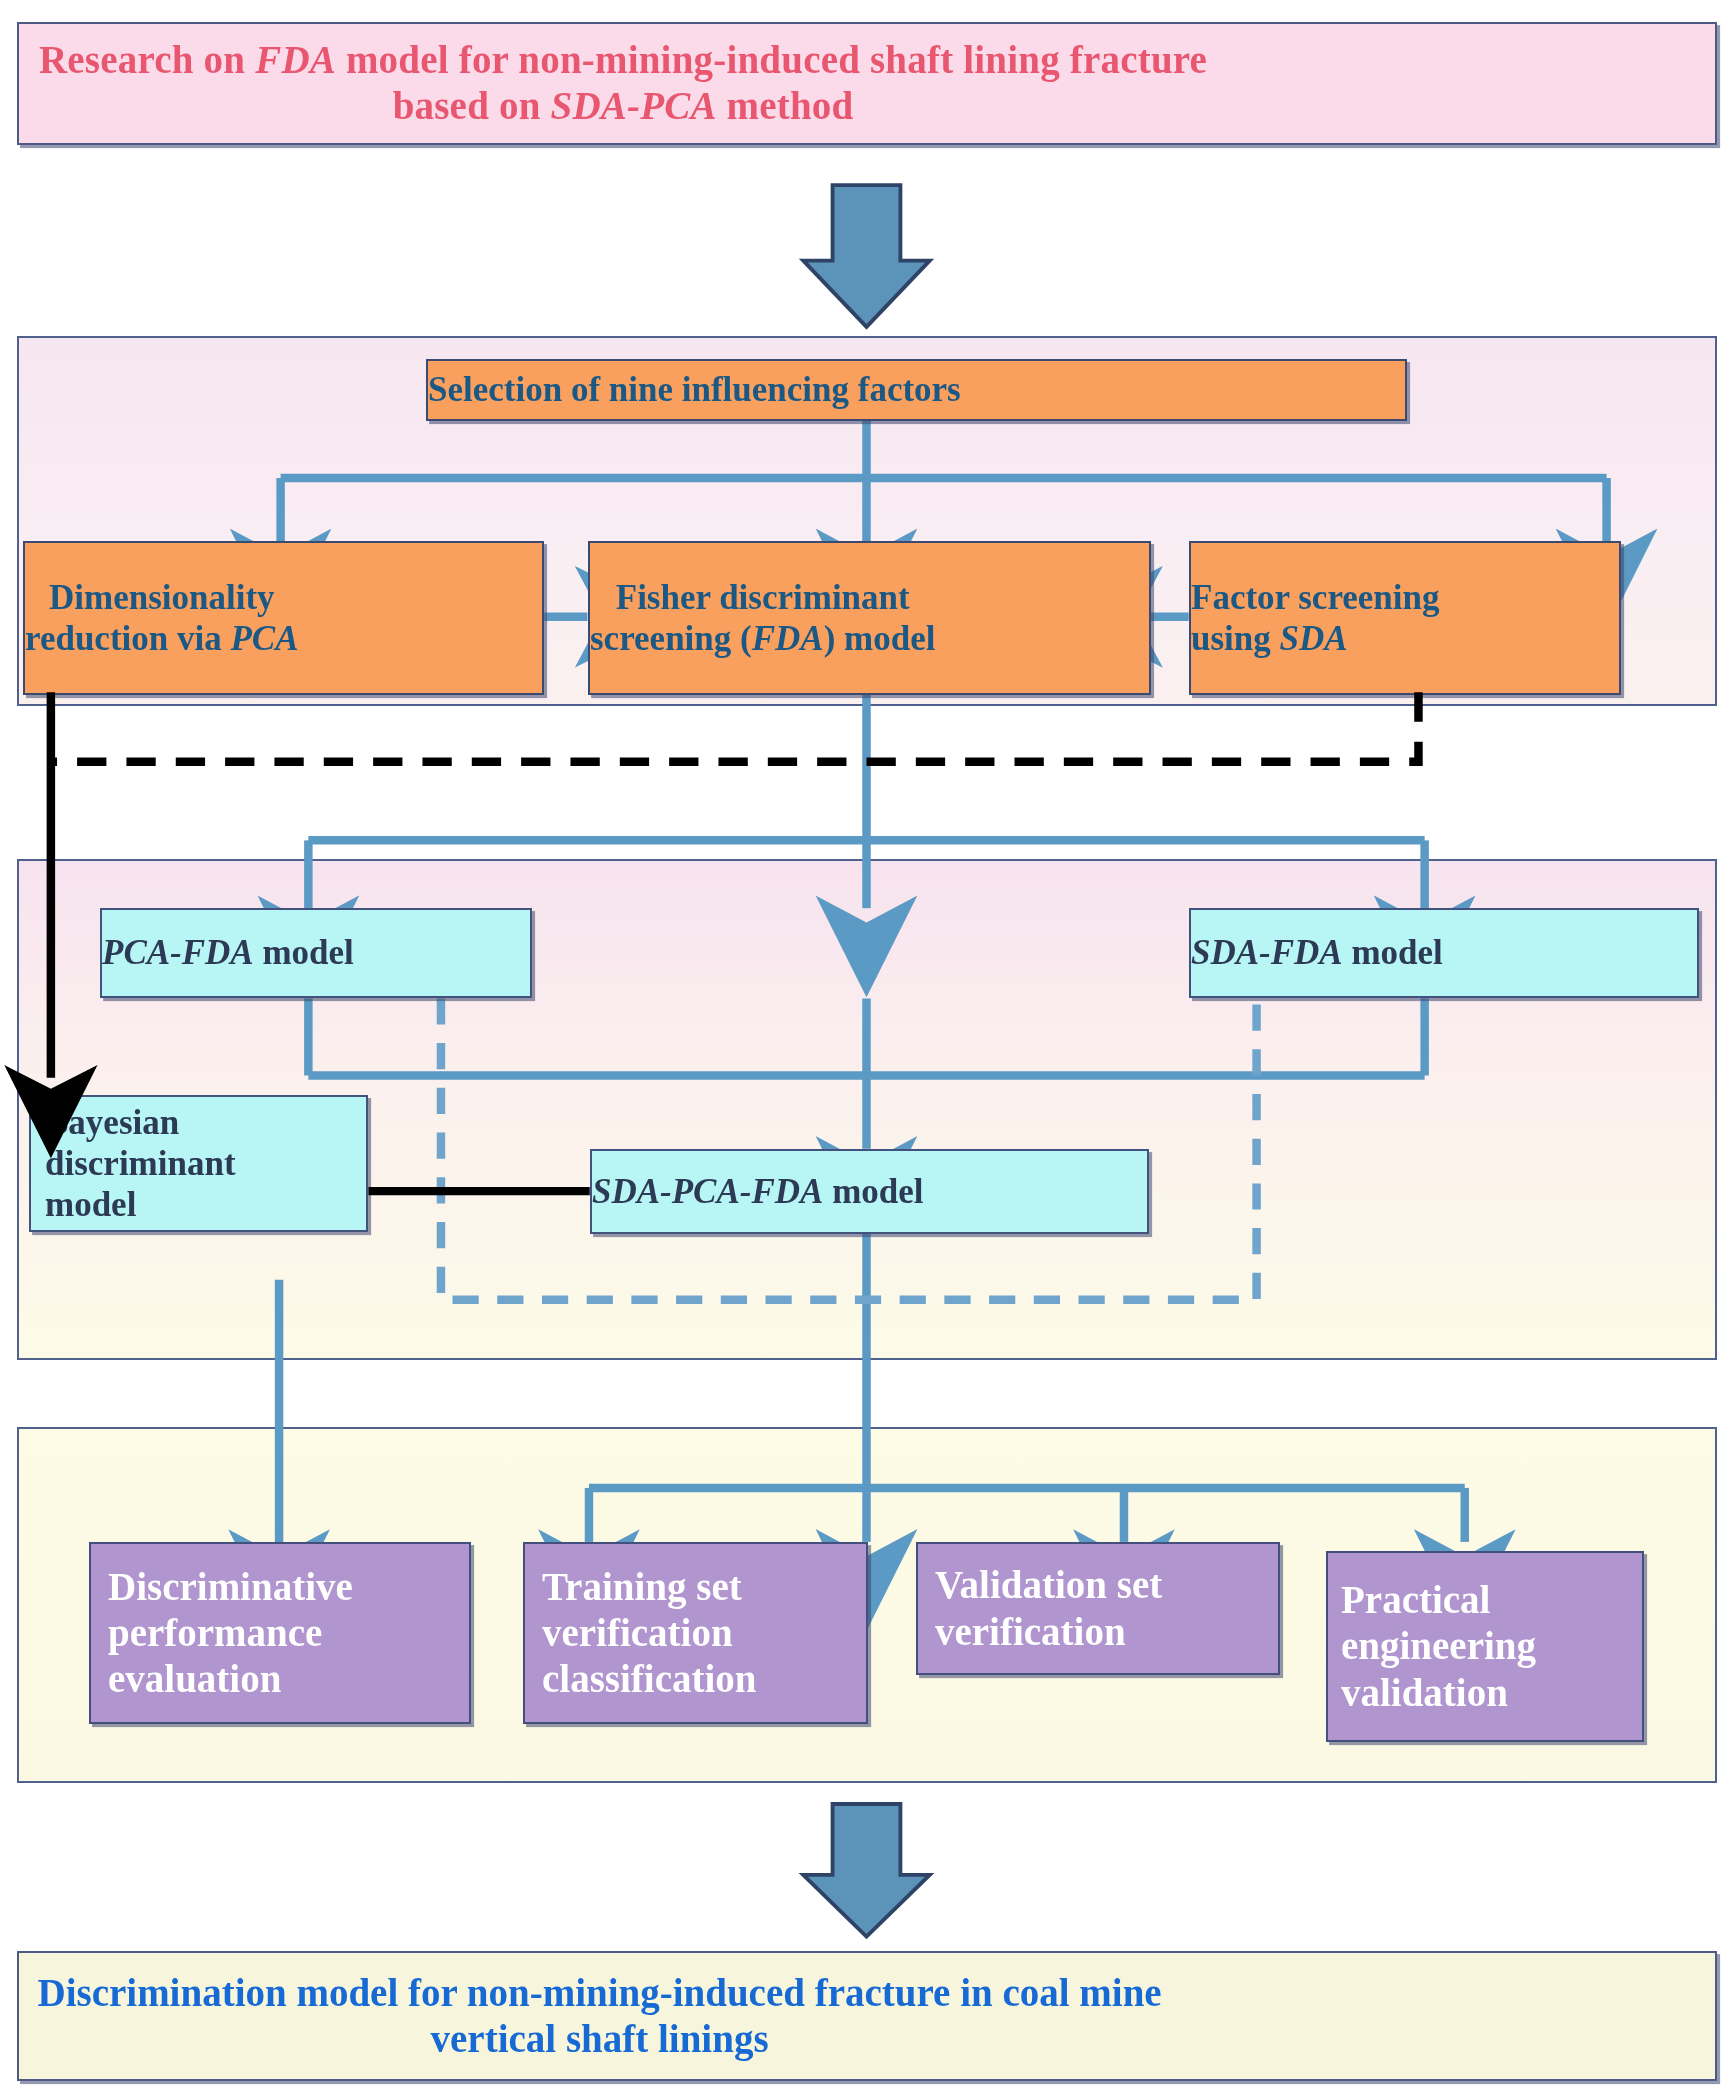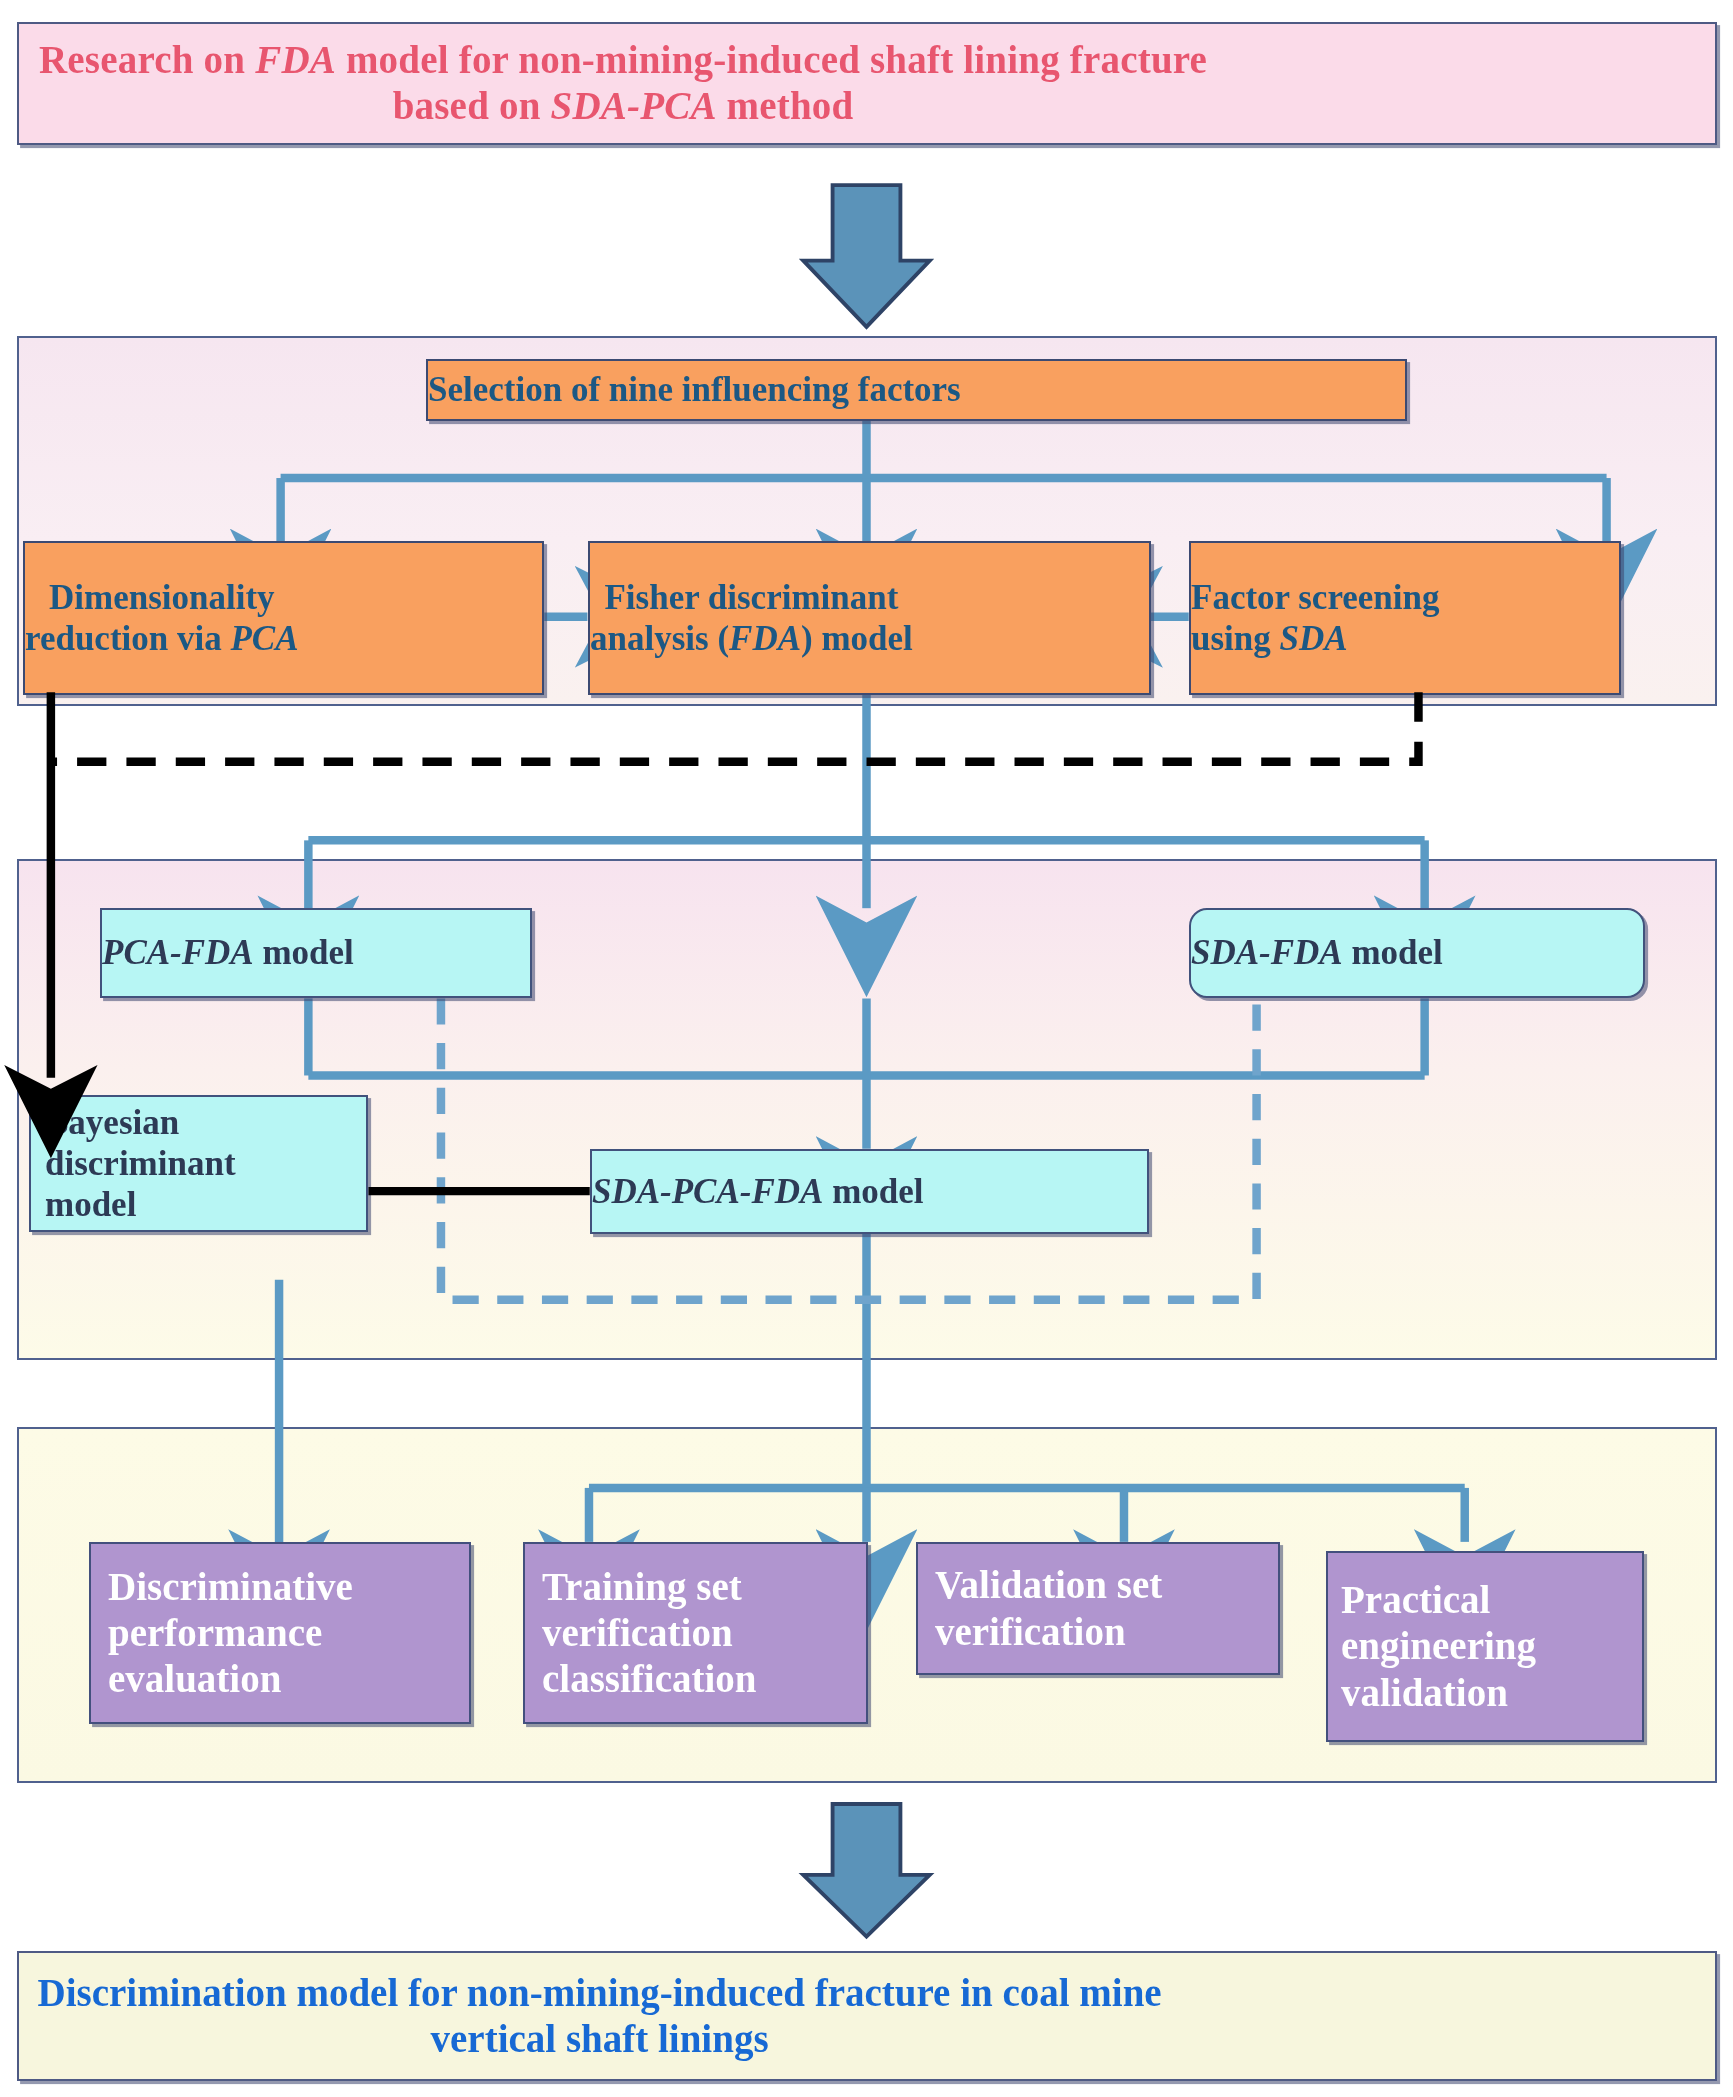--- a/index.html
+++ b/index.html
@@ -190,39 +190,39 @@
   <div class="box orange shadowed" style="left:23px; top:541px; width:521px; height:154px;">
     <div>
       <span>Dimensionality</span><br>
       <span>reduction via </span><span class="ital">PCA</span>
     </div>
   </div>
 
   <div class="box orange shadowed" style="left:588px; top:541px; width:563px; height:154px;">
     <div>
       <span>Fisher discriminant</span><br>
-      <span>analysis (</span><span class="ital">FDA</span><span>) model</span>
+      <span>screening (</span><span class="ital">FDA</span><span>) model</span>
     </div>
   </div>
 
   <div class="box cyan shadowed" style="left:100px; top:908px; width:432px; height:90px;">
     <div>
       <span class="ital">PCA-FDA</span><span> model</span>
     </div>
   </div>
 
   <div class="box orange shadowed" style="left:1189px; top:541px; width:432px; height:154px;">
     <div style="text-align:left;">
       <span>Factor screening</span><br>
       <span>using </span><span class="ital">SDA</span>
     </div>
   </div>
 
 
-  <div class="box cyan shadowed" style="left:1189px; top:908px; width:456px; height:90px;border-radius:18px;">
+  <div class="box cyan shadowed" style="left:1189px; top:908px; width:510px; height:90px;">
     <div>
       <span class="ital">SDA-FDA</span><span> model</span>
     </div>
   </div>
 
   <div class="box cyan shadowed" style="left:29px; top:1095px; width:339px; height:137px; justify-content:flex-start; padding-left:14px;">
     <div style="text-align:left;">
       <span>Bayesian</span><br>
       <span>discriminant</span><br>
       <span>model</span>

